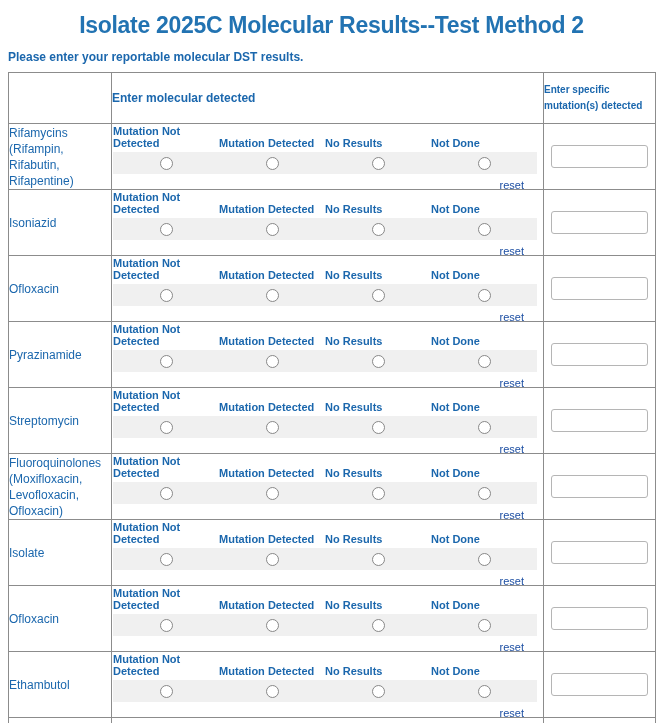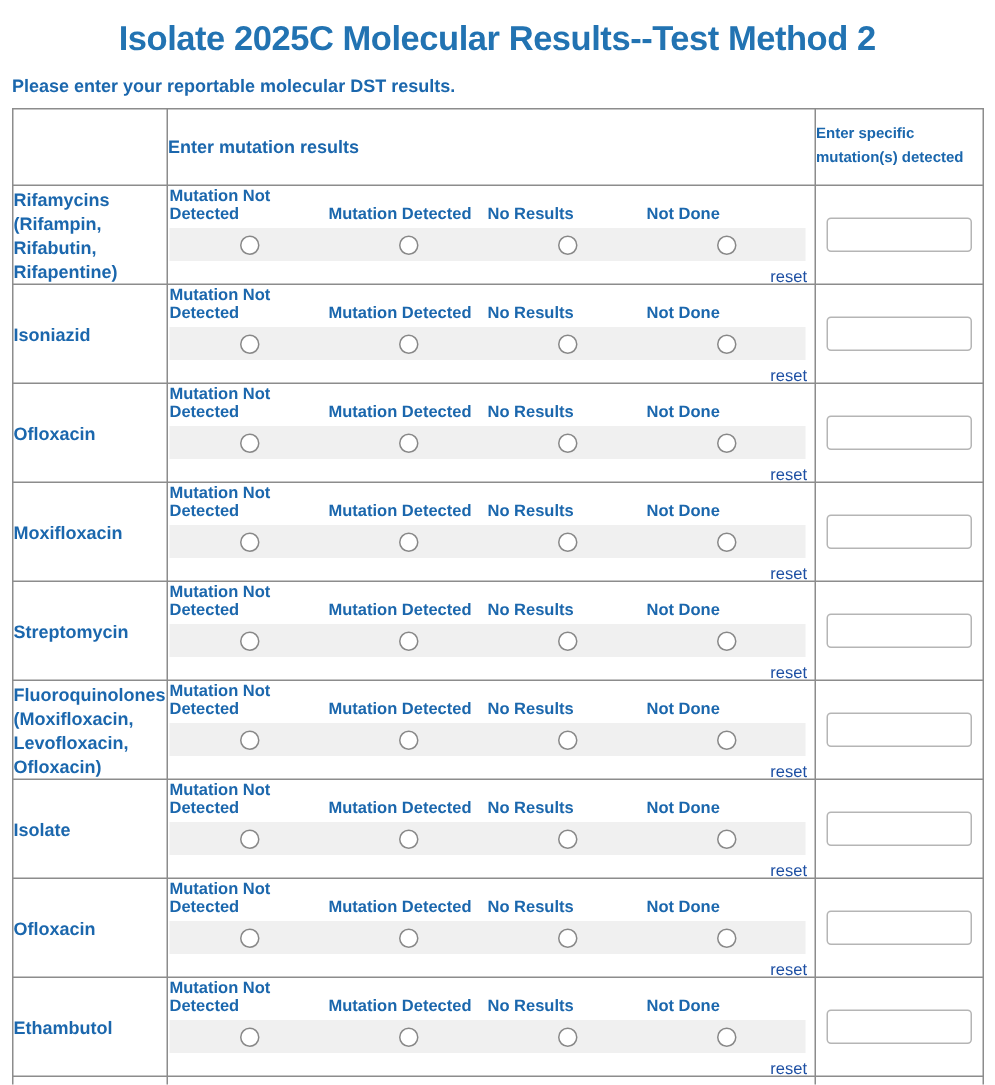--- a/index.html
+++ b/index.html
@@ -43,21 +43,21 @@
     font-size:12px;font-weight:bold;color:var(--c-label);
   }
   td.h-spec{
     vertical-align:top;
     padding:3px 4px 0 4px;
     font-size:10px;line-height:16px;font-weight:bold;color:var(--c-label);
   }
   tr.drow{height:66px;}
   td.drug-cell{padding:2px 2px 2px 4px;}
   .drug{
-    font-size:12px;line-height:16px;font-weight:bold;
+    font-size:12px;line-height:16px;font-weight:normal;
     color:var(--c-label);
     display:block;
   }
   td.mid-cell{vertical-align:top;}
   .mid{display:flex;flex-direction:column;height:65px;}
   .labels{
     flex:1;
     display:grid;grid-template-columns:repeat(4,1fr);
     align-items:end;
     margin:0 6px 0 1px;
@@ -77,21 +77,21 @@
   input[type="radio"]{
     appearance:none;-webkit-appearance:none;
     width:13px;height:13px;margin:0;
     border:1px solid #888;border-radius:50%;
     background:#fff;cursor:pointer;
   }
   .reset-row{
     height:15px;
     text-align:right;
     padding:1px 5px 0 0;
-    margin-right:0;
+    margin-right:14px;
   }
   a.reset{
     font-size:11px;line-height:13px;
     color:var(--c-link);
     text-decoration:none;cursor:pointer;
   }
   td.input-cell{vertical-align:middle;}
   .mut-input{
     display:block;
     margin-left:7px;
@@ -111,21 +111,21 @@
 
 <table class="results">
   <colgroup>
     <col style="width:103px">
     <col style="width:432px">
     <col style="width:112px">
   </colgroup>
   <thead>
     <tr class="hdr">
       <td></td>
-      <td class="h-mol">Enter mutation results</td>
+      <td class="h-mol">Enter molecular detected</td>
       <td class="h-spec">Enter specific mutation(s) detected</td>
     </tr>
   </thead>
   <tbody id="rows">
   <tr class="drow">
     <td class="drug-cell">
       <span class="drug">Rifamycins (Rifampin, Rifabutin, Rifapentine)</span>
     </td>
     <td class="mid-cell">
       <div class="mid">
@@ -202,21 +202,21 @@
         </div>
       </div>
     </td>
     <td class="input-cell">
       <input type="text" class="mut-input" value="" style="">
     </td>
   </tr>
 
   <tr class="drow">
     <td class="drug-cell">
-      <span class="drug">Moxifloxacin</span>
+      <span class="drug">Pyrazinamide</span>
     </td>
     <td class="mid-cell">
       <div class="mid">
         <div class="labels">
           <div class="opt-label">Mutation Not Detected</div>
           <div class="opt-label">Mutation Detected</div>
           <div class="opt-label">No Results</div>
           <div class="opt-label">Not Done</div>
         </div>
         <div class="band">

